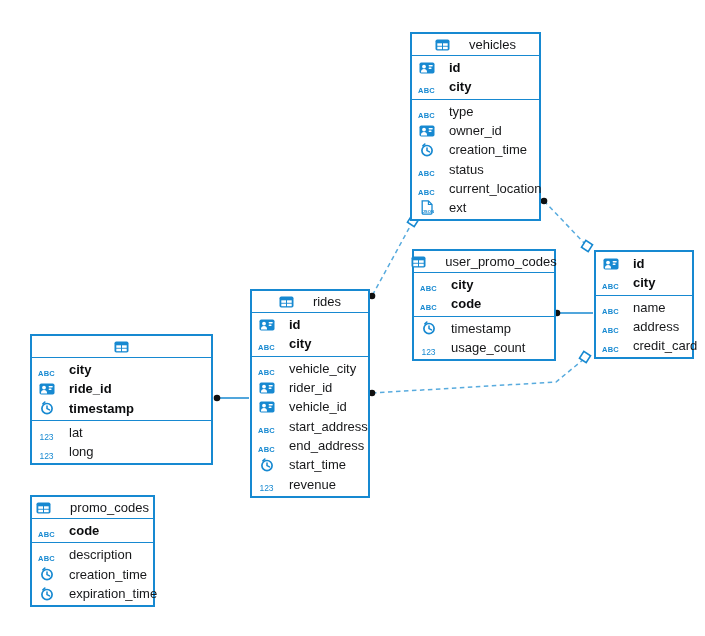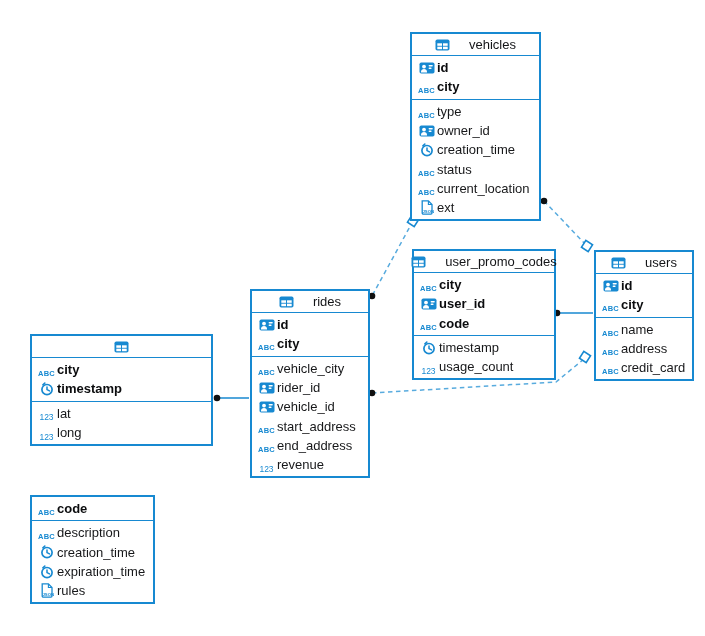--- a/index.html
+++ b/index.html
@@ -12,21 +12,21 @@
     box-sizing:border-box;z-index:2;
   }
   .thead{
     display:flex;align-items:center;justify-content:center;gap:19px;
     height:21px;border-bottom:1.5px solid var(--accent);
     font-size:13px;color:#141518;
   }
   .section{padding:2px 0;}
   .section.cols{border-top:1.5px solid var(--accent);}
   .row{
-    display:flex;align-items:center;height:19.3px;padding:0 12px 0 4px;gap:0;
+    display:flex;align-items:center;height:19.3px;padding:0 12px 0 4px;gap:12px;
     font-size:13px;color:#17181a;
   }
   .row.pk .cname{font-weight:bold;color:#0b0c0e;}
   .cicon{width:21px;min-width:21px;display:flex;justify-content:center;align-items:center;}
   .ticon{display:flex;align-items:center;}
   .txticon{font-size:7.5px;font-weight:bold;color:var(--accent);letter-spacing:.2px;margin-top:8px;}
   .txticon.num{font-size:8.5px;font-weight:normal;letter-spacing:0;}
   .cname,.tname{white-space:nowrap;}
 </style>
 </head>
@@ -160,32 +160,20 @@
         </div>
         <div class="section pks">
           <div class="row pk">
             <span class="cicon">
               <span class="txticon">ABC</span>
             </span>
             <span class="cname">city</span>
           </div>
           <div class="row pk">
             <span class="cicon">
-              <svg width="16" height="12" viewBox="0 0 16 12">
-                <rect x="0.5" y="0.5" width="15" height="11" rx="1.8" fill="#1789d1"></rect>
-                <circle cx="5" cy="4.6" r="1.9" fill="#fff"></circle>
-                <path d="M1.9 10.4 C1.9 7.9 3.4 7 5 7 C6.6 7 8.1 7.9 8.1 10.4 Z" fill="#fff"></path>
-                <rect x="9.6" y="3" width="4.2" height="1.4" rx="0.7" fill="#fff"></rect>
-                <rect x="9.6" y="5.6" width="3" height="1.4" rx="0.7" fill="#fff"></rect>
-              </svg>
-            </span>
-            <span class="cname">user_id</span>
-          </div>
-          <div class="row pk">
-            <span class="cicon">
               <span class="txticon">ABC</span>
             </span>
             <span class="cname">code</span>
           </div>
         </div>
         <div class="section cols">
           <div class="row">
             <span class="cicon">
               <svg width="14" height="14" viewBox="0 0 14 14">
                 <circle cx="7" cy="7.6" r="5.1" fill="none" stroke="#1789d1" stroke-width="1.7"></circle>
@@ -197,32 +185,20 @@
           </div>
           <div class="row">
             <span class="cicon">
               <span class="txticon num">123</span>
             </span>
             <span class="cname">usage_count</span>
           </div>
         </div>
       </div>
       <div class="table" style="left: 594px; top: 250px; width: 100px;">
-        <div class="thead">
-          <span class="ticon">
-            <svg width="15" height="12" viewBox="0 0 15 12">
-              <rect x="0.5" y="0.5" width="14" height="11" rx="1.8" fill="#1789d1"></rect>
-              <rect x="2.3" y="4.3" width="4.7" height="2.5" fill="#fff"></rect>
-              <rect x="8" y="4.3" width="4.7" height="2.5" fill="#fff"></rect>
-              <rect x="2.3" y="7.7" width="4.7" height="2.5" fill="#fff"></rect>
-              <rect x="8" y="7.7" width="4.7" height="2.5" fill="#fff"></rect>
-            </svg>
-          </span>
-          <span class="tname">users</span>
-        </div>
         <div class="section pks">
           <div class="row pk">
             <span class="cicon">
               <svg width="16" height="12" viewBox="0 0 16 12">
                 <rect x="0.5" y="0.5" width="15" height="11" rx="1.8" fill="#1789d1"></rect>
                 <circle cx="5" cy="4.6" r="1.9" fill="#fff"></circle>
                 <path d="M1.9 10.4 C1.9 7.9 3.4 7 5 7 C6.6 7 8.1 7.9 8.1 10.4 Z" fill="#fff"></path>
                 <rect x="9.6" y="3" width="4.2" height="1.4" rx="0.7" fill="#fff"></rect>
                 <rect x="9.6" y="5.6" width="3" height="1.4" rx="0.7" fill="#fff"></rect>
               </svg>
@@ -328,20 +304,30 @@
             <span class="cname">start_address</span>
           </div>
           <div class="row">
             <span class="cicon">
               <span class="txticon">ABC</span>
             </span>
             <span class="cname">end_address</span>
           </div>
           <div class="row">
             <span class="cicon">
+              <svg width="14" height="14" viewBox="0 0 14 14">
+                <circle cx="7" cy="7.6" r="5.1" fill="none" stroke="#1789d1" stroke-width="1.7"></circle>
+                <path d="M7 4.9 L7 7.6 L9.5 8.9" fill="none" stroke="#1789d1" stroke-width="1.5" stroke-linecap="round"></path>
+                <path d="M2.9 2.8 L4.8 1.1" stroke="#1789d1" stroke-width="1.6" stroke-linecap="round"></path>
+              </svg>
+            </span>
+            <span class="cname">start_time</span>
+          </div>
+          <div class="row">
+            <span class="cicon">
               <span class="txticon num">123</span>
             </span>
             <span class="cname">revenue</span>
           </div>
         </div>
       </div>
       <div class="table" style="left: 30px; top: 334px; width: 183px;">
         <div class="thead">
           <span class="ticon">
             <svg width="15" height="12" viewBox="0 0 15 12">
@@ -355,20 +341,32 @@
         </div>
         <div class="section pks">
           <div class="row pk">
             <span class="cicon">
               <span class="txticon">ABC</span>
             </span>
             <span class="cname">city</span>
           </div>
           <div class="row pk">
             <span class="cicon">
+              <svg width="16" height="12" viewBox="0 0 16 12">
+                <rect x="0.5" y="0.5" width="15" height="11" rx="1.8" fill="#1789d1"></rect>
+                <circle cx="5" cy="4.6" r="1.9" fill="#fff"></circle>
+                <path d="M1.9 10.4 C1.9 7.9 3.4 7 5 7 C6.6 7 8.1 7.9 8.1 10.4 Z" fill="#fff"></path>
+                <rect x="9.6" y="3" width="4.2" height="1.4" rx="0.7" fill="#fff"></rect>
+                <rect x="9.6" y="5.6" width="3" height="1.4" rx="0.7" fill="#fff"></rect>
+              </svg>
+            </span>
+            <span class="cname">ride_id</span>
+          </div>
+          <div class="row pk">
+            <span class="cicon">
               <svg width="14" height="14" viewBox="0 0 14 14">
                 <circle cx="7" cy="7.6" r="5.1" fill="none" stroke="#1789d1" stroke-width="1.7"></circle>
                 <path d="M7 4.9 L7 7.6 L9.5 8.9" fill="none" stroke="#1789d1" stroke-width="1.5" stroke-linecap="round"></path>
                 <path d="M2.9 2.8 L4.8 1.1" stroke="#1789d1" stroke-width="1.6" stroke-linecap="round"></path>
               </svg>
             </span>
             <span class="cname">timestamp</span>
           </div>
         </div>
         <div class="section cols">
@@ -380,20 +378,32 @@
           </div>
           <div class="row">
             <span class="cicon">
               <span class="txticon num">123</span>
             </span>
             <span class="cname">long</span>
           </div>
         </div>
       </div>
       <div class="table" style="left: 30px; top: 495px; width: 125px;">
+        <div class="thead">
+          <span class="ticon">
+            <svg width="15" height="12" viewBox="0 0 15 12">
+              <rect x="0.5" y="0.5" width="14" height="11" rx="1.8" fill="#1789d1"></rect>
+              <rect x="2.3" y="4.3" width="4.7" height="2.5" fill="#fff"></rect>
+              <rect x="8" y="4.3" width="4.7" height="2.5" fill="#fff"></rect>
+              <rect x="2.3" y="7.7" width="4.7" height="2.5" fill="#fff"></rect>
+              <rect x="8" y="7.7" width="4.7" height="2.5" fill="#fff"></rect>
+            </svg>
+          </span>
+          <span class="tname">promo_codes</span>
+        </div>
         <div class="section pks">
           <div class="row pk">
             <span class="cicon">
               <span class="txticon">ABC</span>
             </span>
             <span class="cname">code</span>
           </div>
         </div>
         <div class="section cols">
           <div class="row">
@@ -414,27 +424,17 @@
           </div>
           <div class="row">
             <span class="cicon">
               <svg width="14" height="14" viewBox="0 0 14 14">
                 <circle cx="7" cy="7.6" r="5.1" fill="none" stroke="#1789d1" stroke-width="1.7"></circle>
                 <path d="M7 4.9 L7 7.6 L9.5 8.9" fill="none" stroke="#1789d1" stroke-width="1.5" stroke-linecap="round"></path>
                 <path d="M2.9 2.8 L4.8 1.1" stroke="#1789d1" stroke-width="1.6" stroke-linecap="round"></path>
               </svg>
             </span>
             <span class="cname">expiration_time</span>
-          </div>
-          <div class="row">
-            <span class="cicon">
-              <svg width="14" height="15" viewBox="0 0 14 15">
-                <path d="M2.2 0.9 H8.4 L12 4.5 V13 a1.1 1.1 0 0 1 -1.1 1.1 H3.3 a1.1 1.1 0 0 1 -1.1 -1.1 Z" fill="#fff" stroke="#1789d1" stroke-width="1.3"></path>
-                <path d="M8.4 0.9 L8.4 4.5 L12 4.5" fill="none" stroke="#1789d1" stroke-width="1.1"></path>
-                <text x="2.4" y="12.8" font-size="4.3" font-weight="bold" fill="#1789d1" font-family="Liberation Sans, sans-serif">JSON</text>
-              </svg>
-            </span>
-            <span class="cname">rules</span>
           </div>
         </div>
       </div>
     </div>
 </div>
 
 </body></html>

